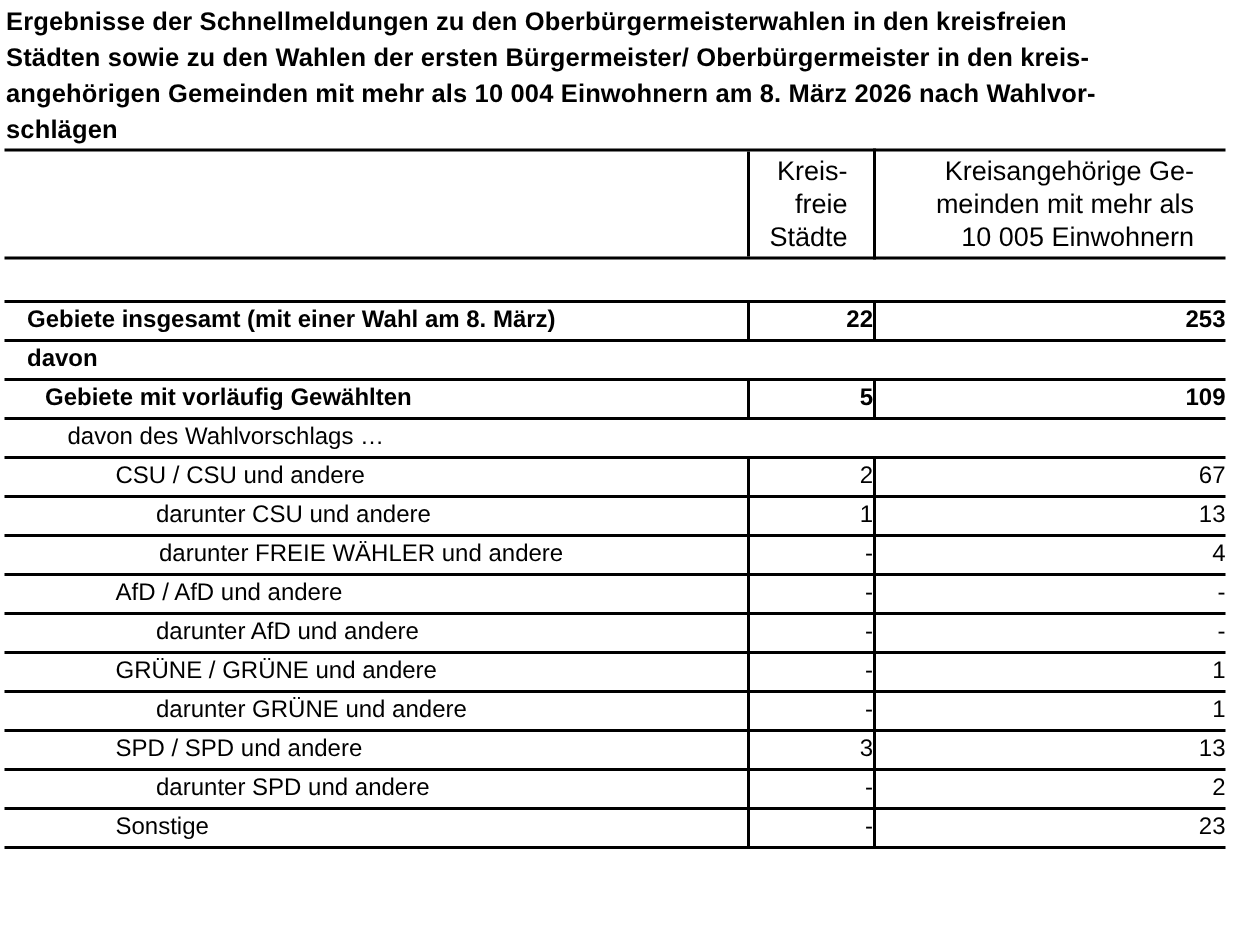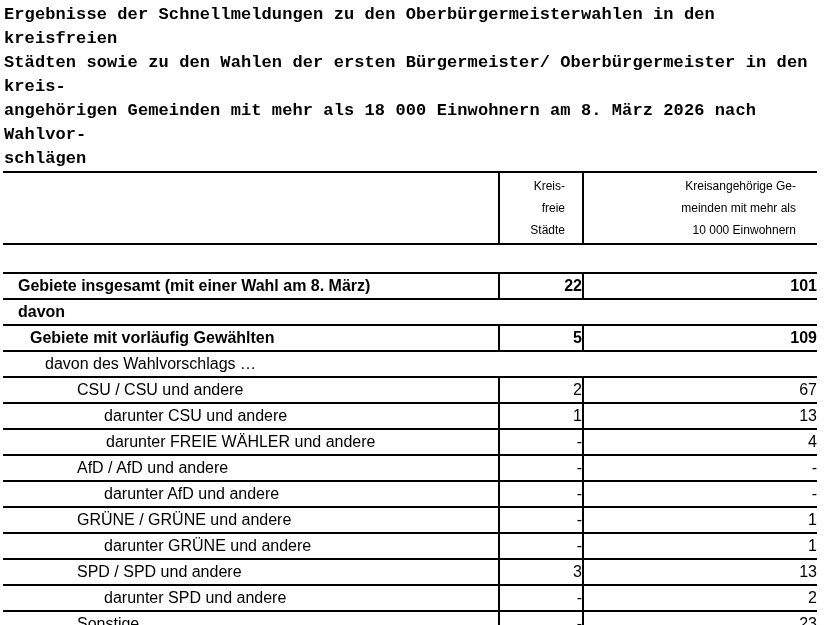--- a/index.html
+++ b/index.html
@@ -15,39 +15,38 @@
     height: 625px;
     background: #ffffff;
     overflow: hidden;
   }
   .title {
     padding: 3px 6px 0 4px;
     font-weight: bold;
     font-size: 17px;
     line-height: 24px;
     letter-spacing: 0.1px;
-    font-family: Liberation Mono, monospace;
   }
   table.results {
     border-collapse: collapse;
     table-layout: fixed;
     width: 814px;
     margin: 0 0 0 3px;
   }
   table.results td {
     overflow: hidden;
     white-space: nowrap;
   }
   
   thead td {
     border-top: 2px solid #000;
     border-bottom: 2px solid #000;
     height: 70px;
     vertical-align: middle;
-    font-size: 12px;
+    font-size: 18px;
     line-height: 22px;
     padding: 0;
   }
   thead td.hc2 {
     border-left: 2px solid #000;
     border-right: 2px solid #000;
     text-align: right;
     padding-right: 17px;
   }
   thead td.hc3 {
@@ -86,54 +85,54 @@
   }
 </style>
 </head>
 <body>
 
 <div class="page">
 
   <div class="title">
     <div>Ergebnisse der Schnellmeldungen zu den Oberbürgermeisterwahlen in den kreisfreien</div>
     <div>Städten sowie zu den Wahlen der ersten Bürgermeister/ Oberbürgermeister in den kreis-</div>
-    <div>angehörigen Gemeinden mit mehr als 18 000 Einwohnern am 8. März 2026 nach Wahlvor-</div>
+    <div>angehörigen Gemeinden mit mehr als 10 004 Einwohnern am 8. März 2026 nach Wahlvor-</div>
     <div>schlägen</div>
   </div>
 
   <table class="results">
     <colgroup>
       <col style="width:496px">
       <col style="width:84px">
       <col style="width:234px">
     </colgroup>
     <thead>
       <tr>
         <td class="hc1"></td>
         <td class="hc2">
           <div>Kreis-</div>
           <div>freie</div>
           <div>Städte</div>
         </td>
         <td class="hc3">
           <div>Kreisangehörige Ge-</div>
           <div>meinden mit mehr als</div>
-          <div>10 000 Einwohnern</div>
+          <div>10 005 Einwohnern</div>
         </td>
       </tr>
     </thead>
     <tbody>
       <tr class="gap-row">
         <td colspan="3"></td>
       </tr>
 
     <tr class="bold data-row">
           <td class="label-cell" style="padding-left: 15px;">Gebiete insgesamt (mit einer Wahl am 8. März)</td>
           <td class="num v1">22</td>
-          <td class="num v2">101</td>
+          <td class="num v2">253</td>
         </tr>
         <tr class="bold span-row">
           <td class="label-cell" colspan="3" style="padding-left: 15px;">davon</td>
         </tr>
         <tr class="bold data-row">
           <td class="label-cell" style="padding-left: 27px;">Gebiete mit vorläufig Gewählten</td>
           <td class="num v1">5</td>
           <td class="num v2">109</td>
         </tr>
         <tr class="span-row">

